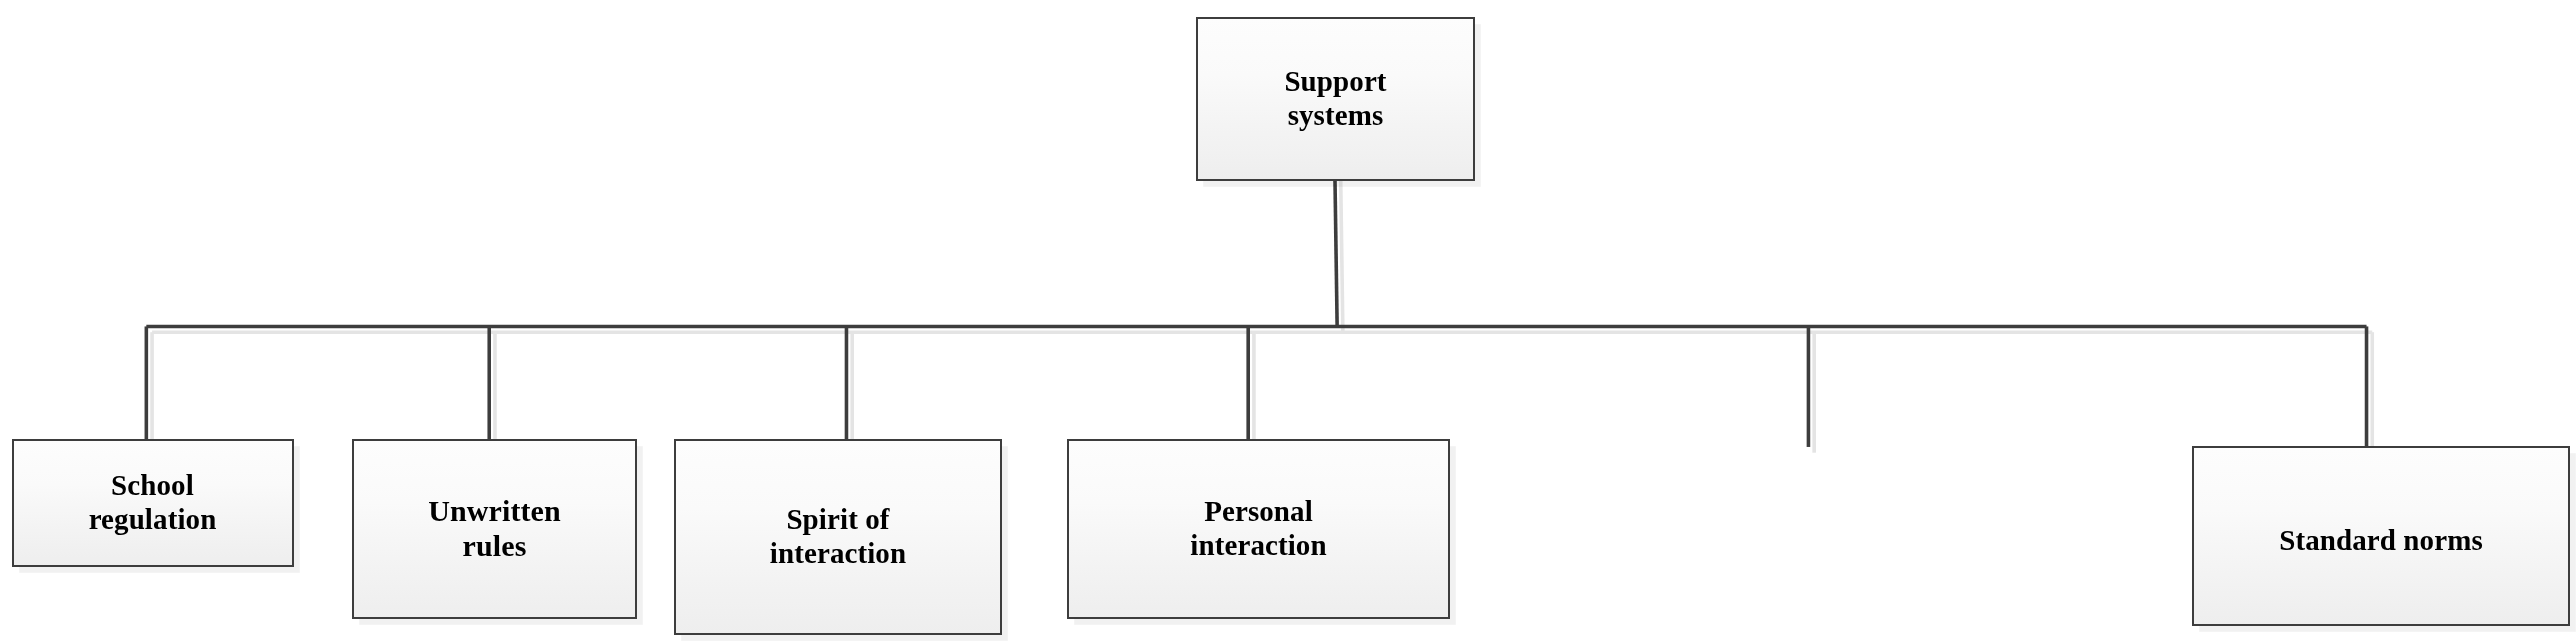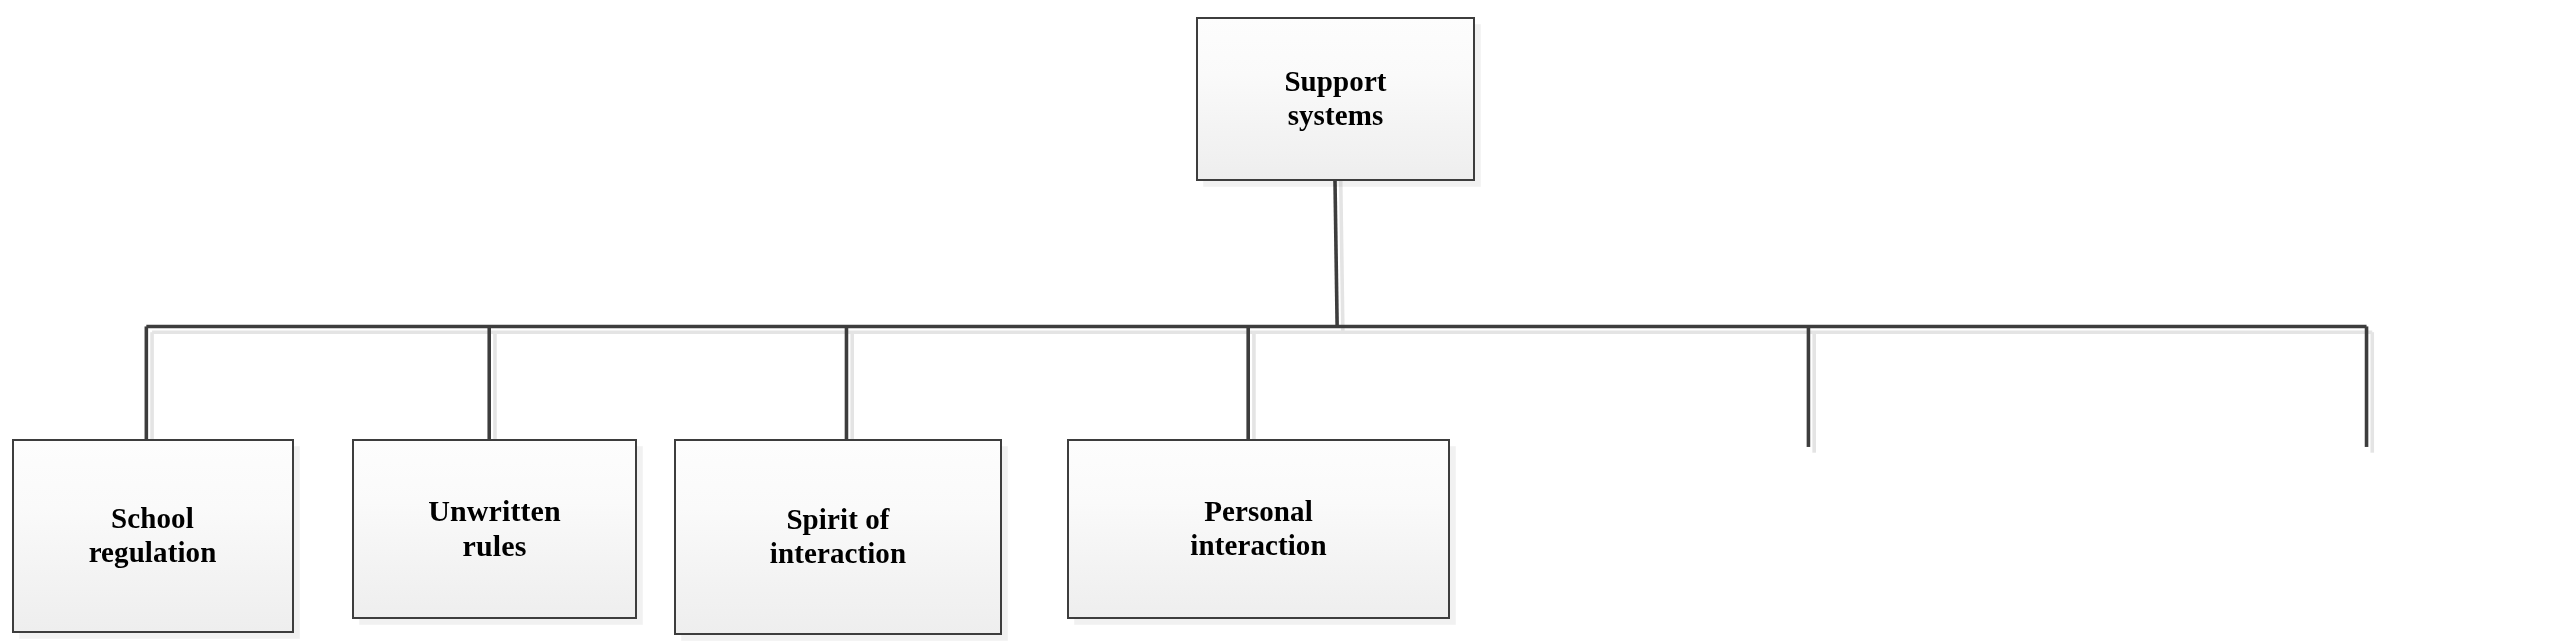--- a/index.html
+++ b/index.html
@@ -63,21 +63,21 @@
     width: 279px;
     height: 164px;
     font-size: 29px;
   }
 
   
   #node-child-0 {
     left: 11.5px;
     top: 439px;
     width: 282px;
-    height: 194px;
+    height: 128px;
     font-size: 29px;
   }
   #node-child-1 {
     left: 352px;
     top: 439px;
     width: 285px;
     height: 180px;
     font-size: 30px;
   }
   #node-child-2 {
@@ -169,15 +169,18 @@
     <span class="label">Spirit of
 interaction</span>
   </div>
 
   <div class="node" id="node-child-3">
     <span class="label">Personal
 interaction</span>
   </div>
 
 
+  <div class="node" id="node-child-5">
+    <span class="label">Standard norms</span>
+  </div>
 
 </div>
 
 
 </body></html>

